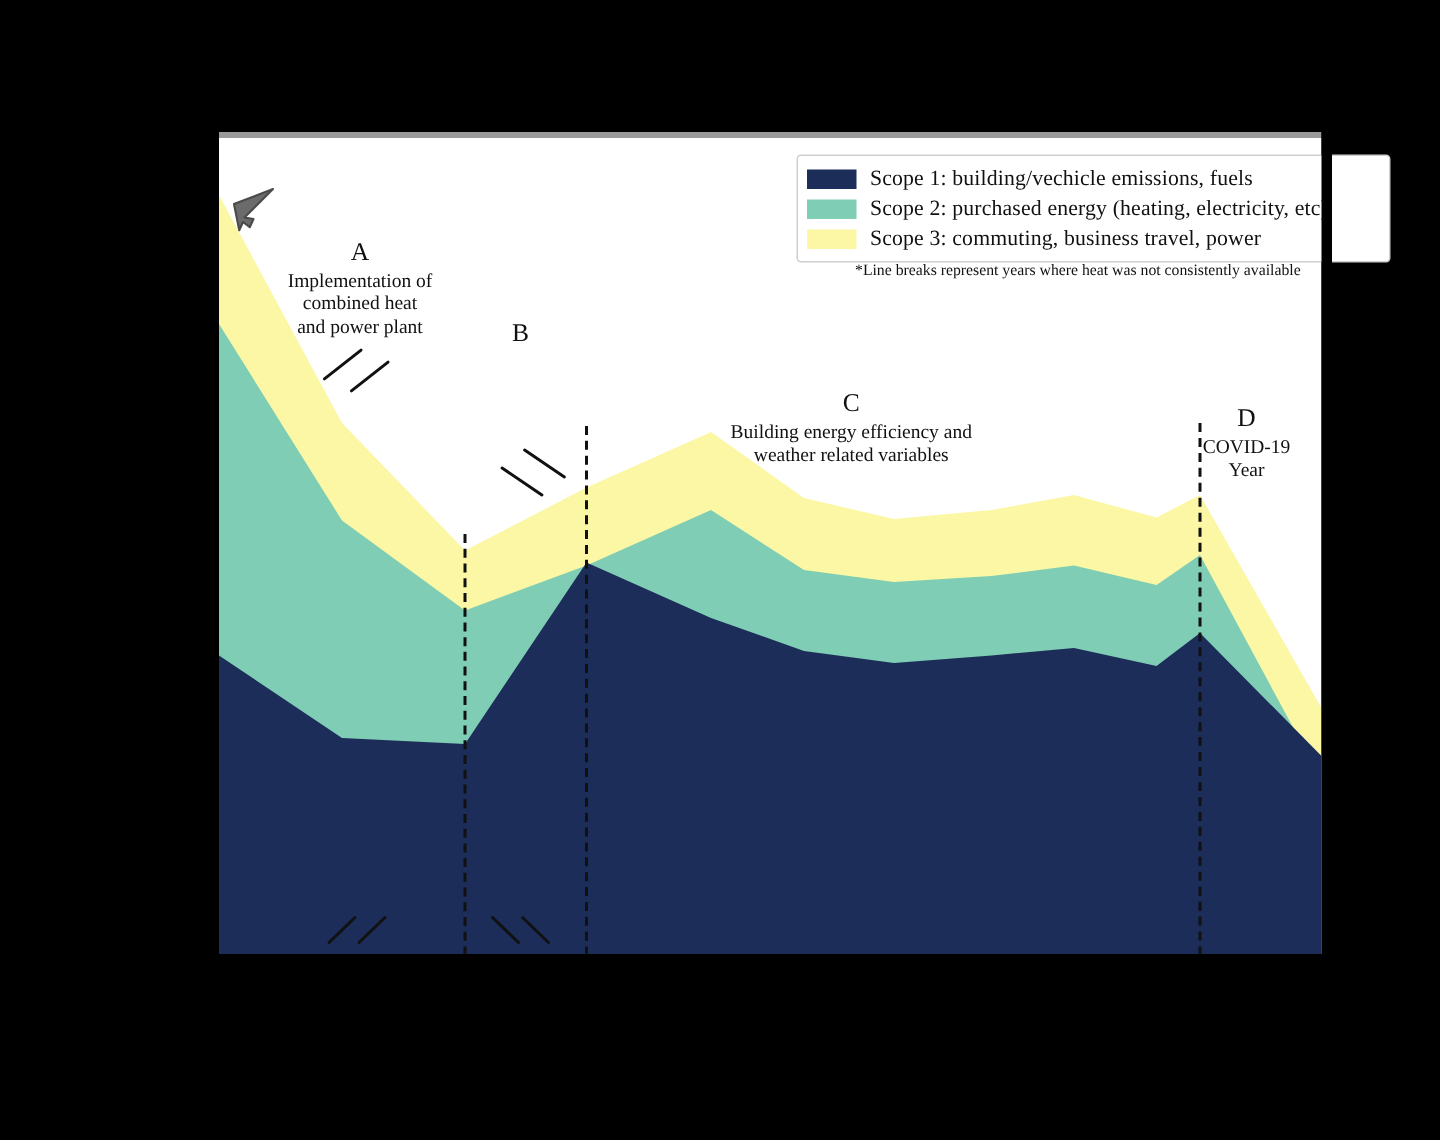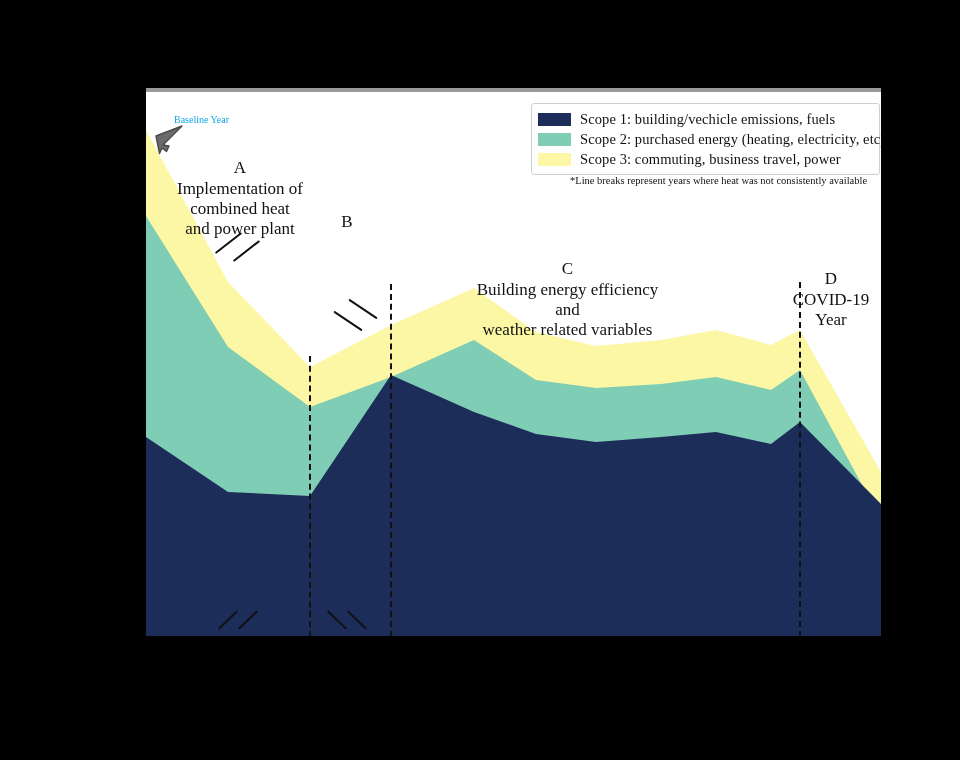--- a/index.html
+++ b/index.html
@@ -11,34 +11,34 @@
   #plot-topbar{position:absolute;left:146px;top:88px;width:735px;height:4px;background:#9a9a9a;}
   #plot-rightbar{position:absolute;left:881px;top:88px;width:7px;height:549px;background:#000;}
   #scrollbar-track{position:absolute;left:881px;top:92px;width:7px;height:545px;background:#000;}
 
   #areas{position:absolute;left:0;top:0;width:735px;height:545px;}
   #axis-line{position:absolute;left:146px;top:636px;width:737px;height:2px;background:#000;}
   #ticks{position:absolute;left:146px;top:636px;width:737px;height:9px;}
   .tick{position:absolute;top:0;width:1px;height:8px;background:#000;}
 
   
-  #legend{position:absolute;left:531px;top:103px;width:349px;
+  #legend{position:absolute;left:531px;top:103px;width:396px;
           background:#fff;border:1px solid #cfcfcf;border-radius:3px;padding:5px 8px 5px 6px;
           box-sizing:border-box;}
   .legend-row{display:flex;align-items:center;height:20px;}
   .swatch{width:33px;height:13px;margin-right:9px;flex:0 0 auto;}
   .legend-label{font-size:14.5px;color:#111;white-space:nowrap;letter-spacing:.1px;}
   #legend-note{position:absolute;left:570px;top:174px;width:300px;font-size:10.5px;
                line-height:1.25;color:#111;}
 
   
   .ann{position:absolute;text-align:center;color:#111;}
   .ann-letter{font-size:17px;line-height:1.15;margin-bottom:1px;}
-  .ann-text{font-size:17px;line-height:1.2;}
-  #ann-baseline{position:absolute;left:174px;top:114px;font-size:10px;color:#0ea5e9;}
+  .ann-text{font-size:13px;line-height:1.2;}
+  #ann-baseline{position:absolute;left:174px;top:114px;font-size:18px;color:#ffffff;}
   #baseline-arrow{position:absolute;left:150px;top:124px;width:34px;height:32px;}
 
   
   .vline{position:absolute;width:0;border-left:2px dashed #111;}
 
   
   .brk{position:absolute;background:#111;border-radius:1px;}
 </style>
 </head>
 <body>

